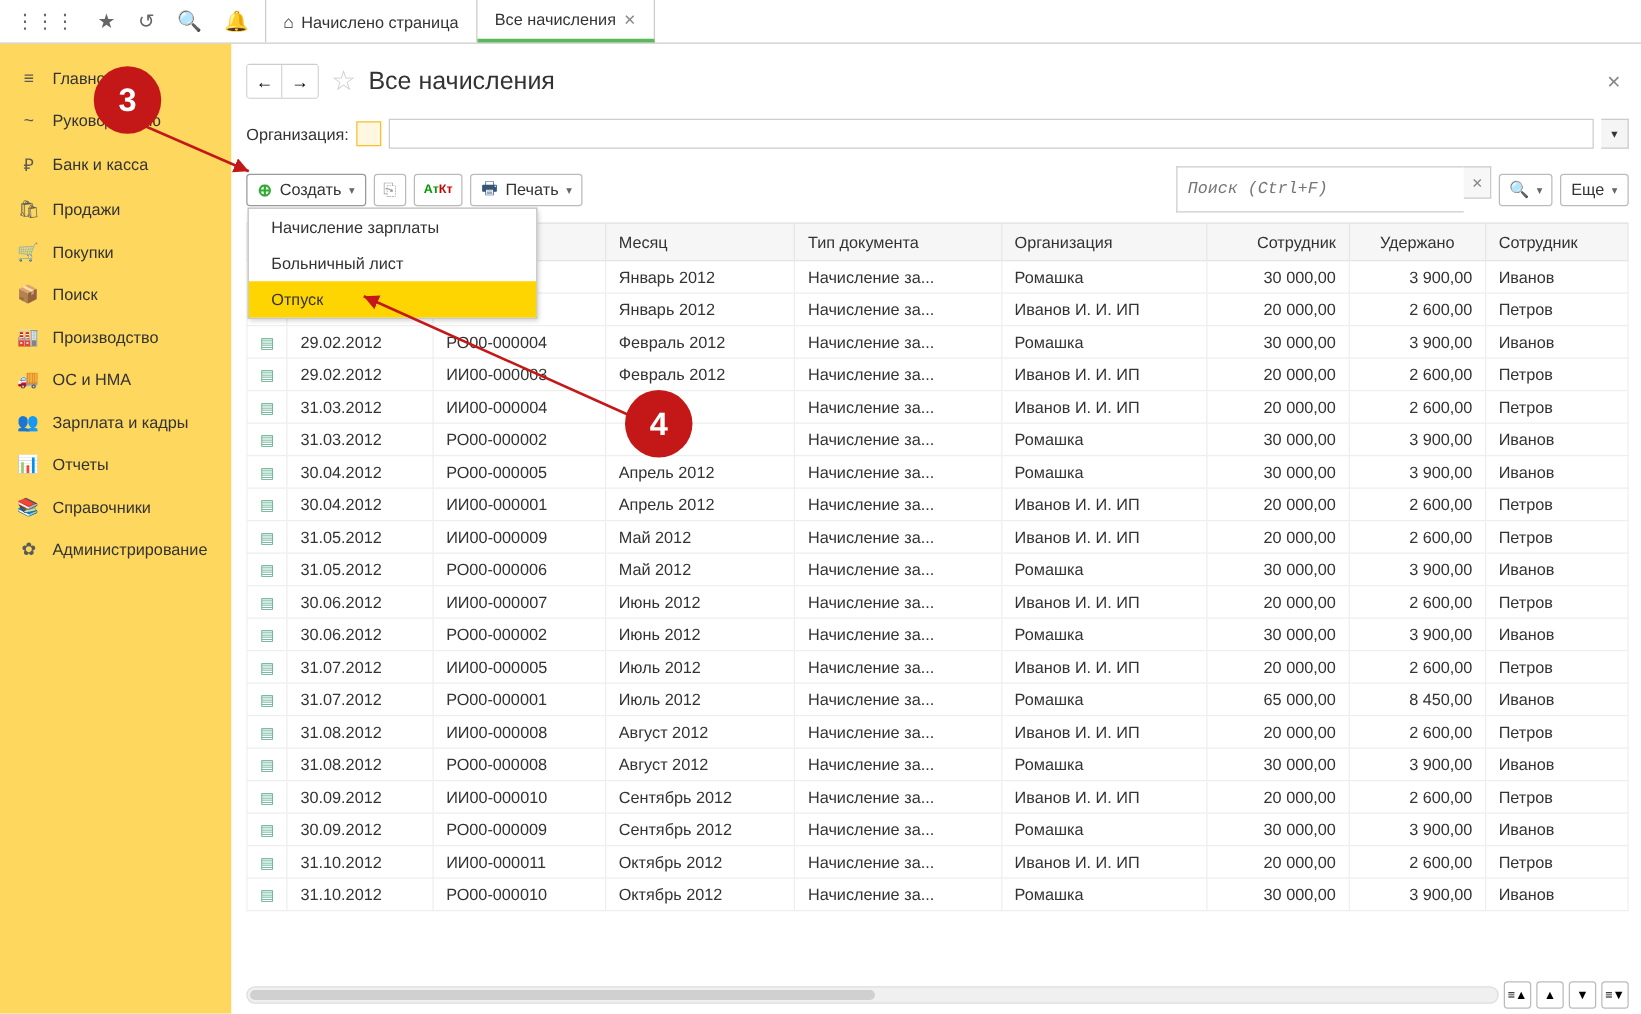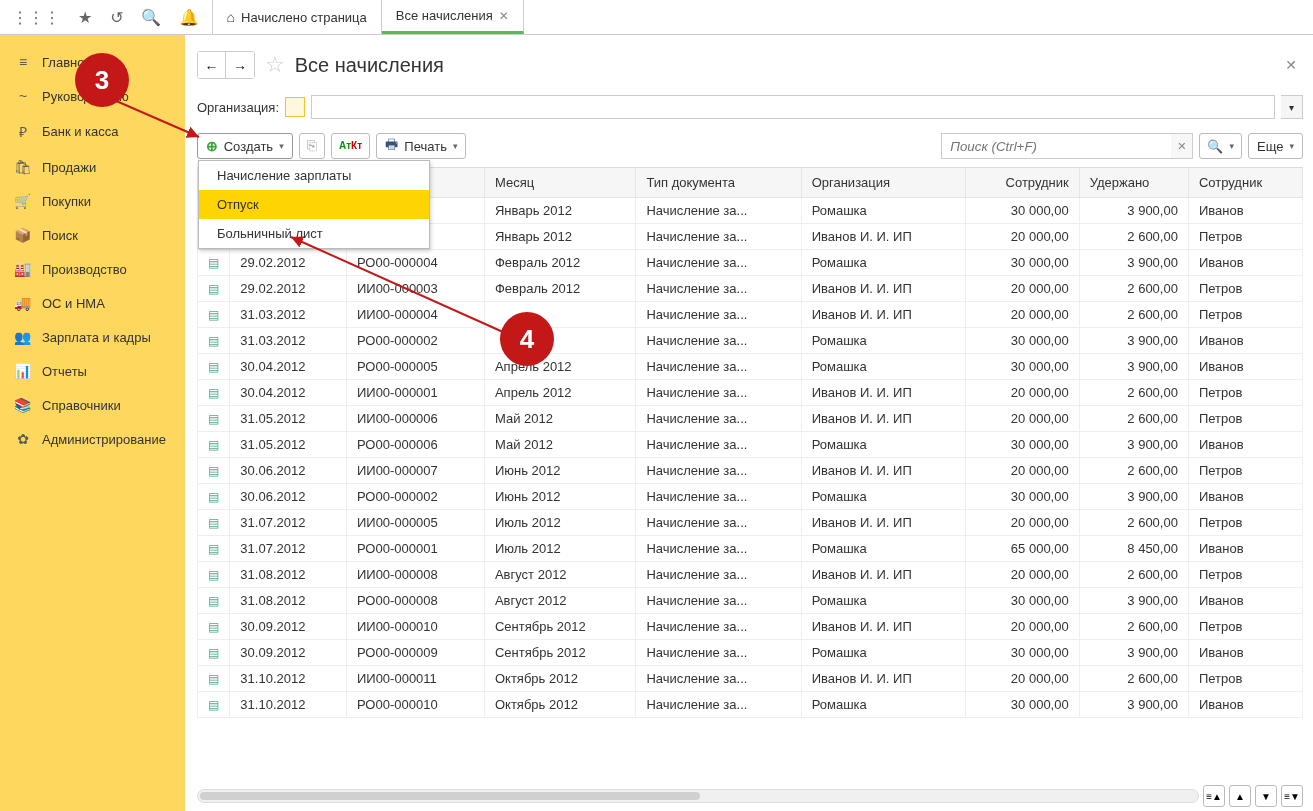--- a/index.html
+++ b/index.html
@@ -31,21 +31,21 @@
   .btn { height: 26px; border: 1px solid #bbb; border-radius: 3px; background: #fff; display: flex; align-items: center; padding: 0 8px; gap: 6px; cursor: pointer; }
   .btn.create { border-color: #999; }
   .btn .plus { color: #3a3; font-weight: bold; font-size: 14px; }
   .btn .dd { font-size: 9px; color: #666; }
   .btn.icon-only { padding: 0 7px; }
   .dtk { font-size: 10px; font-weight: bold; display:flex; flex-direction: row; line-height:8px; }
   .dtk .d { color: #090; } .dtk .k { color: #c00; }
   .print-ic { color: #357; font-size: 14px; }
   .spacer { flex: 1; }
   .search-box { display: flex; align-items: stretch; }
-  .search-box input { width: 230px; height: 26px; border: 1px solid #ccc; border-right: none; padding: 0 8px; font-style: italic; color: #701a75; }
+  .search-box input { width: 230px; height: 37px; border: 1px solid #ccc; border-right: none; padding: 0 8px; font-style: italic; color: #701a75; font-family: Liberation Mono, monospace; }
   .search-box .clr { width: 22px; height: 26px; border: 1px solid #ccc; border-left: none; background: #f7f7f7; cursor: pointer; display:flex;align-items:center;justify-content:center; font-size:11px; color:#888;}
   .dropdown { position: absolute; top: 26px; left: 0; width: 232px; background: #fff; border: 1px solid #bbb; box-shadow: 1px 2px 4px rgba(0,0,0,.2); z-index: 20; }
   .dropdown-item { padding: 7px 18px; cursor: pointer; }
   .dropdown-item.hi { background: #fed500; }
   .table-wrap { flex: 1; overflow: hidden; border-top: 1px solid #ddd; }
   table { width: 100%; border-collapse: collapse; padding-left: 28px; }
   th { text-align: left; font-weight: normal; padding: 7px 10px; background: #f6f6f6; border: 1px solid #e5e5e5; border-top: none; }
   td { padding: 5px 10px; border: 1px solid #eee; white-space: nowrap; }
   td.num { text-align: right; }
   .doc-ic { color: #5a8; font-size: 12px; }
@@ -152,22 +152,22 @@
     <span class="org-dd">▾</span>
   </div>
 
   <div class="toolbar">
     <div class="btn create" style="position:relative;">
       <span class="plus">⊕</span>
       <span>Создать</span>
       <span class="dd">▾</span>
       <div class="dropdown" id="createDropdown">
           <div class="dropdown-item">Начисление зарплаты</div>
+          <div class="dropdown-item">Больничный лист</div>
           <div class="dropdown-item hi">Отпуск</div>
-          <div class="dropdown-item">Больничный лист</div>
         </div>
     </div>
     <div class="btn icon-only">
         <span style="opacity:.5">⎘</span>
       </div>
     <div class="btn icon-only">
         <span class="dtk">
           <span class="d">Ат</span>
           <span class="k">Кт</span>
         </span>
@@ -196,21 +196,21 @@
     <table>
       <thead>
           <tr id="thead-row">
             <th style="width: 30px;"></th>
             <th>Дата</th>
             <th>Номер</th>
             <th>Месяц</th>
             <th>Тип документа</th>
             <th>Организация</th>
             <th style="text-align: right;">Сотрудник</th>
-            <th style="text-align: left;">Удержано</th>
+            <th style="text-align: center;">Удержано</th>
             <th>Сотрудник</th>
           </tr>
         </thead>
       <tbody id="tbody">
           <tr>
             <td><span class="doc-ic">▤</span></td>
             <td></td>
             <td>03</td>
             <td>Январь 2012</td>
             <td>Начисление за...</td>
@@ -292,21 +292,21 @@
             <td>Апрель 2012</td>
             <td>Начисление за...</td>
             <td>Иванов И. И. ИП</td>
             <td class="num">20 000,00</td>
             <td class="num">2 600,00</td>
             <td>Петров</td>
           </tr>
           <tr>
             <td><span class="doc-ic">▤</span></td>
             <td>31.05.2012</td>
-            <td>ИИ00-000006</td>
+            <td>ИИ00-000009</td>
             <td>Май 2012</td>
             <td>Начисление за...</td>
             <td>Иванов И. И. ИП</td>
             <td class="num">20 000,00</td>
             <td class="num">2 600,00</td>
             <td>Петров</td>
           </tr>
           <tr>
             <td><span class="doc-ic">▤</span></td>
             <td>31.05.2012</td>

